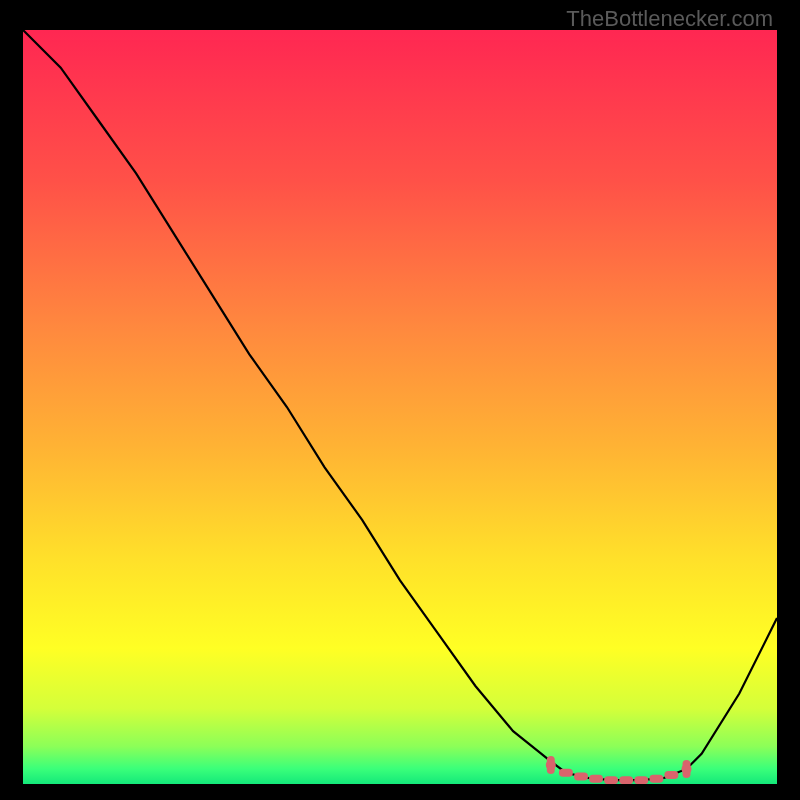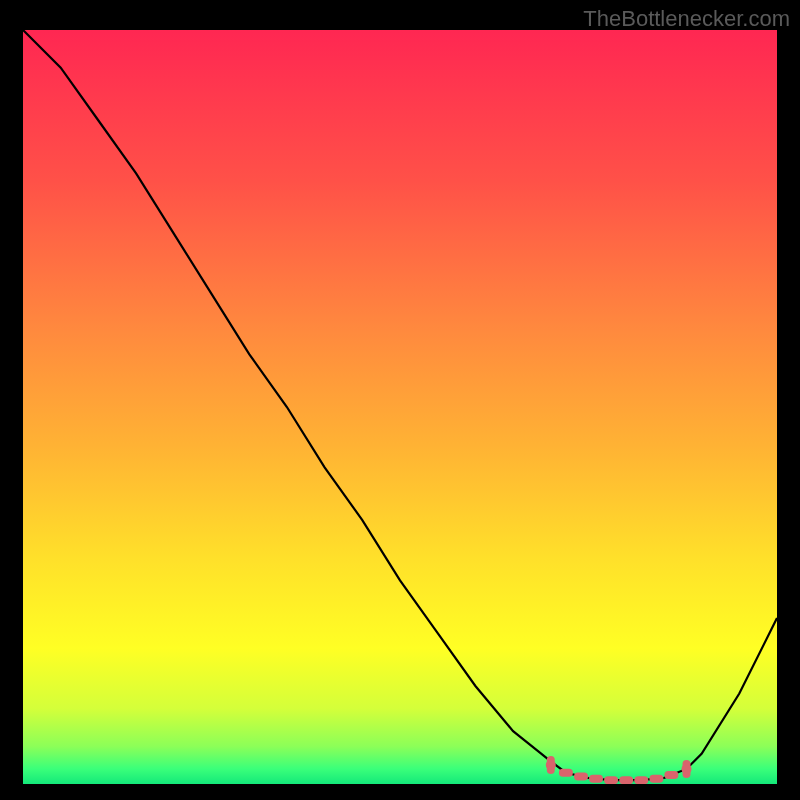--- a/index.html
+++ b/index.html
@@ -1,17 +1,17 @@
 <!DOCTYPE html>
 <html><head>
 <meta charset="utf-8">
 <style>
   * { margin: 0; padding: 0; box-sizing: border-box; }
   body { width: 800px; height: 800px; background: #000; position: relative; font-family: Arial, sans-serif; }
-  .watermark { position: absolute; top: 6px; right: 10px; color: #5a5a5a; font-size: 22px; font-weight: 500; z-index: 10; }
+  .watermark { position: absolute; top: 6px; right: 27px; color: #5a5a5a; font-size: 22px; font-weight: 500; z-index: 10; }
   .plot { position: absolute; left: 23px; top: 30px; width: 754px; height: 754px; }
   .gradient-bg { width: 100%; height: 100%; position: absolute; }
   .line-layer { position: absolute; top: 0; left: 0; width: 100%; height: 100%; }
 </style>
 </head>
 <body>
 
 <div class="watermark">TheBottlenecker.com</div>
 
 <div class="plot">

